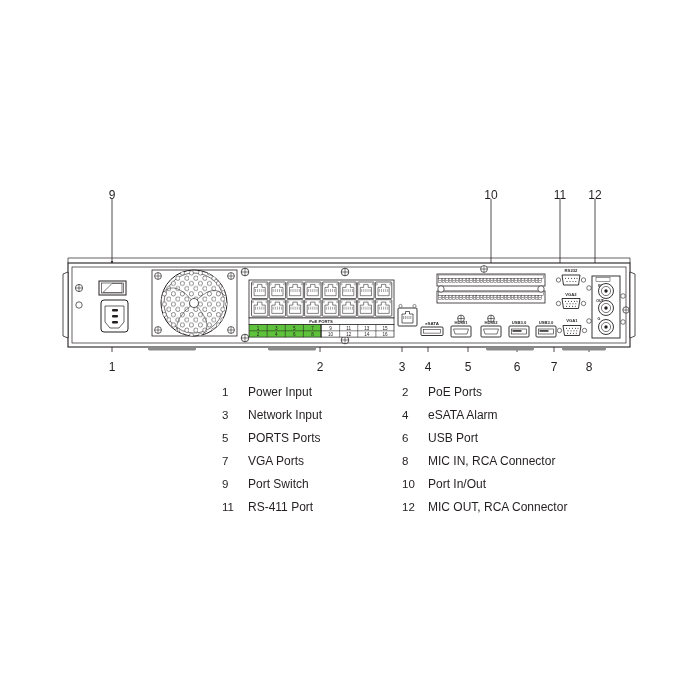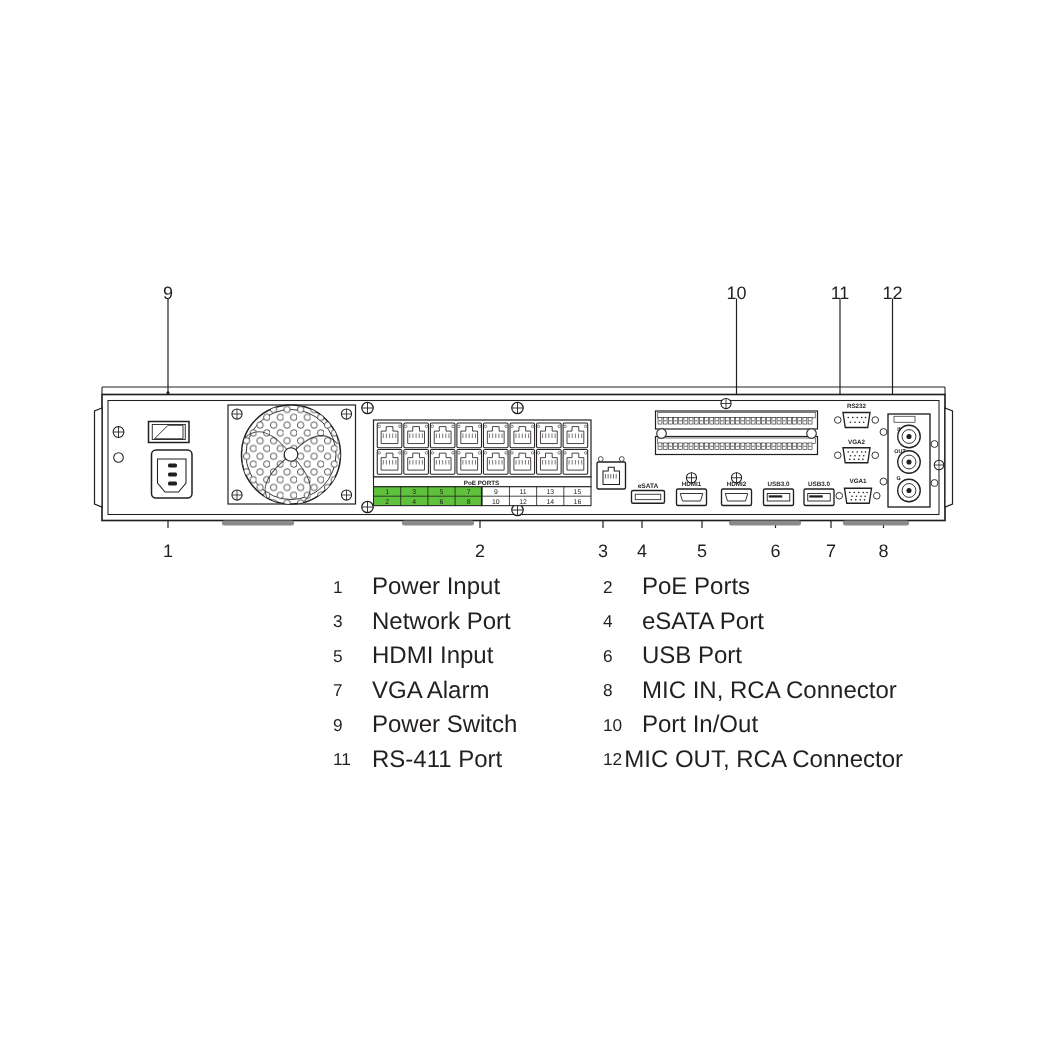--- a/index.html
+++ b/index.html
@@ -46,21 +46,21 @@
   }
   .legend-cell.left { width: 180px; }
   .legend-cell.right { width: 200px; }
   .legend-num {
     width: 26px;
     font-size: 11.5px;
     color: #231f20;
     text-align: left;
   }
   .legend-label {
-    font-size: 16px;
+    font-size: 12px;
     color: #231f20;
     white-space: nowrap;
   }
   .callout-num {
     position: absolute;
     font-size: 12px;
     color: #231f20;
     text-align: center;
     width: 20px;
   }
@@ -686,51 +686,51 @@
             <span class="legend-label">Power Input</span>
           </div>
           <div class="legend-cell right">
             <span class="legend-num">2</span>
             <span class="legend-label">PoE Ports</span>
           </div>
         </div>
         <div class="legend-row">
           <div class="legend-cell left">
             <span class="legend-num">3</span>
-            <span class="legend-label">Network Port</span>
+            <span class="legend-label">Network Input</span>
           </div>
           <div class="legend-cell right">
             <span class="legend-num">4</span>
-            <span class="legend-label">eSATA Port</span>
+            <span class="legend-label">eSATA Alarm</span>
           </div>
         </div>
         <div class="legend-row">
           <div class="legend-cell left">
             <span class="legend-num">5</span>
-            <span class="legend-label">HDMI Input</span>
+            <span class="legend-label">PORTS Ports</span>
           </div>
           <div class="legend-cell right">
             <span class="legend-num">6</span>
             <span class="legend-label">USB Port</span>
           </div>
         </div>
         <div class="legend-row">
           <div class="legend-cell left">
             <span class="legend-num">7</span>
-            <span class="legend-label">VGA Alarm</span>
+            <span class="legend-label">VGA Ports</span>
           </div>
           <div class="legend-cell right">
             <span class="legend-num">8</span>
             <span class="legend-label">MIC IN, RCA Connector</span>
           </div>
         </div>
         <div class="legend-row">
           <div class="legend-cell left">
             <span class="legend-num">9</span>
-            <span class="legend-label">Power Switch</span>
+            <span class="legend-label">Port Switch</span>
           </div>
           <div class="legend-cell right">
             <span class="legend-num">10</span>
             <span class="legend-label">Port In/Out</span>
           </div>
         </div>
         <div class="legend-row">
           <div class="legend-cell left">
             <span class="legend-num">11</span>
             <span class="legend-label">RS-411 Port</span>

